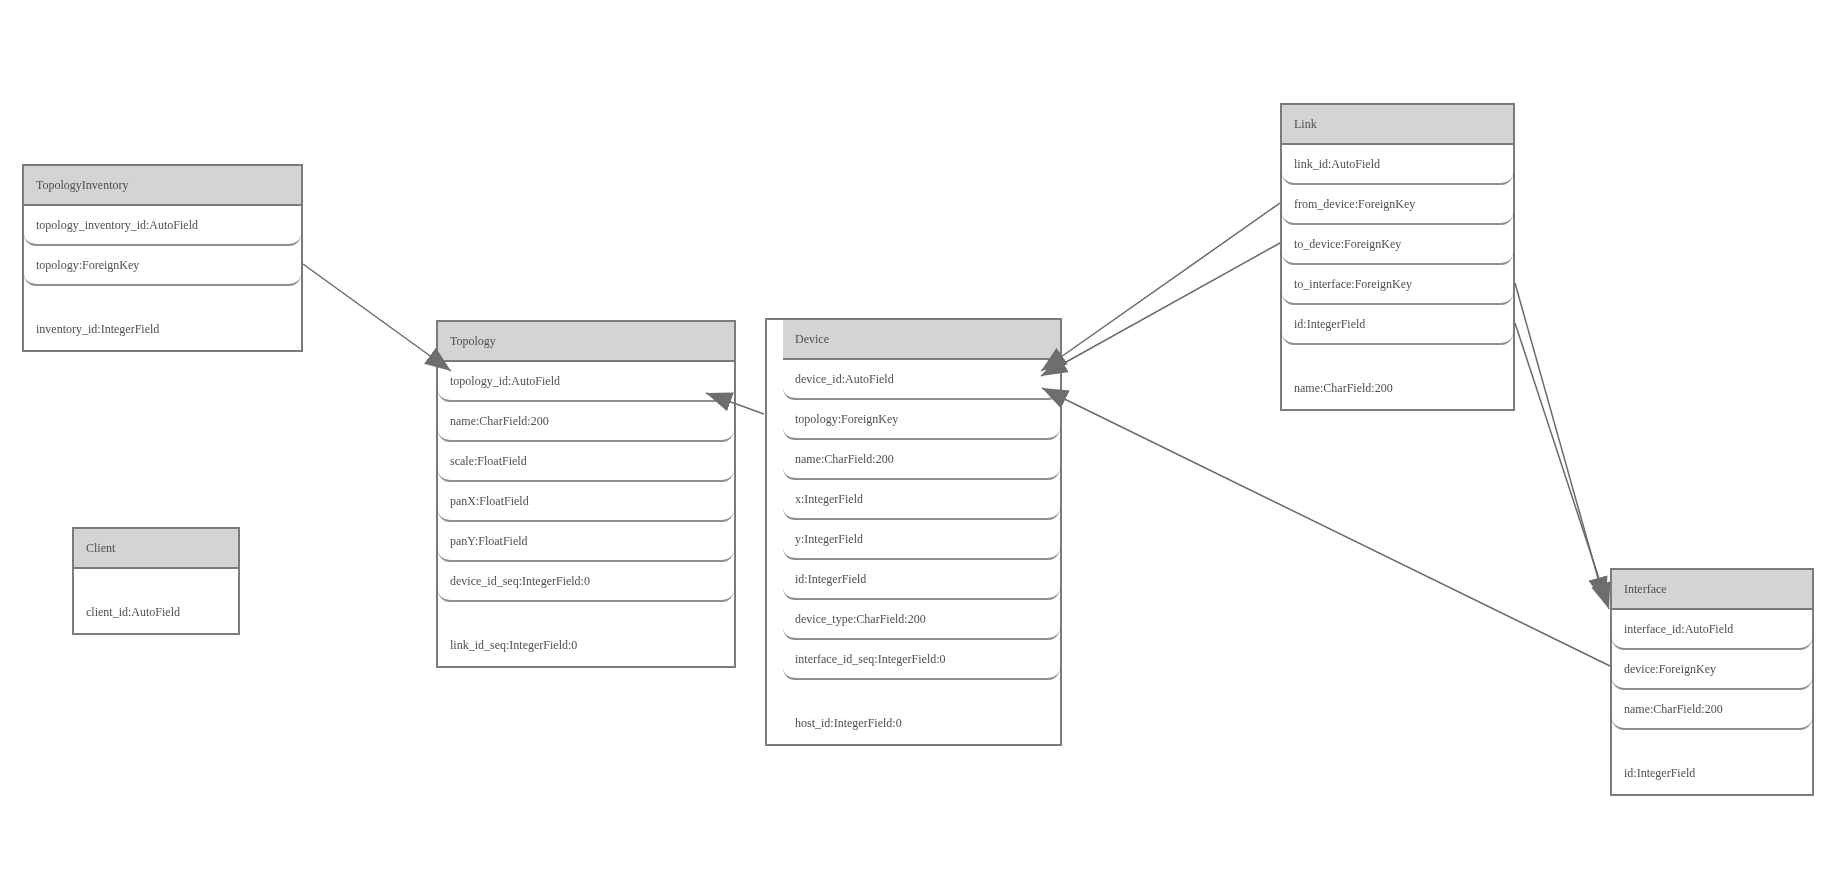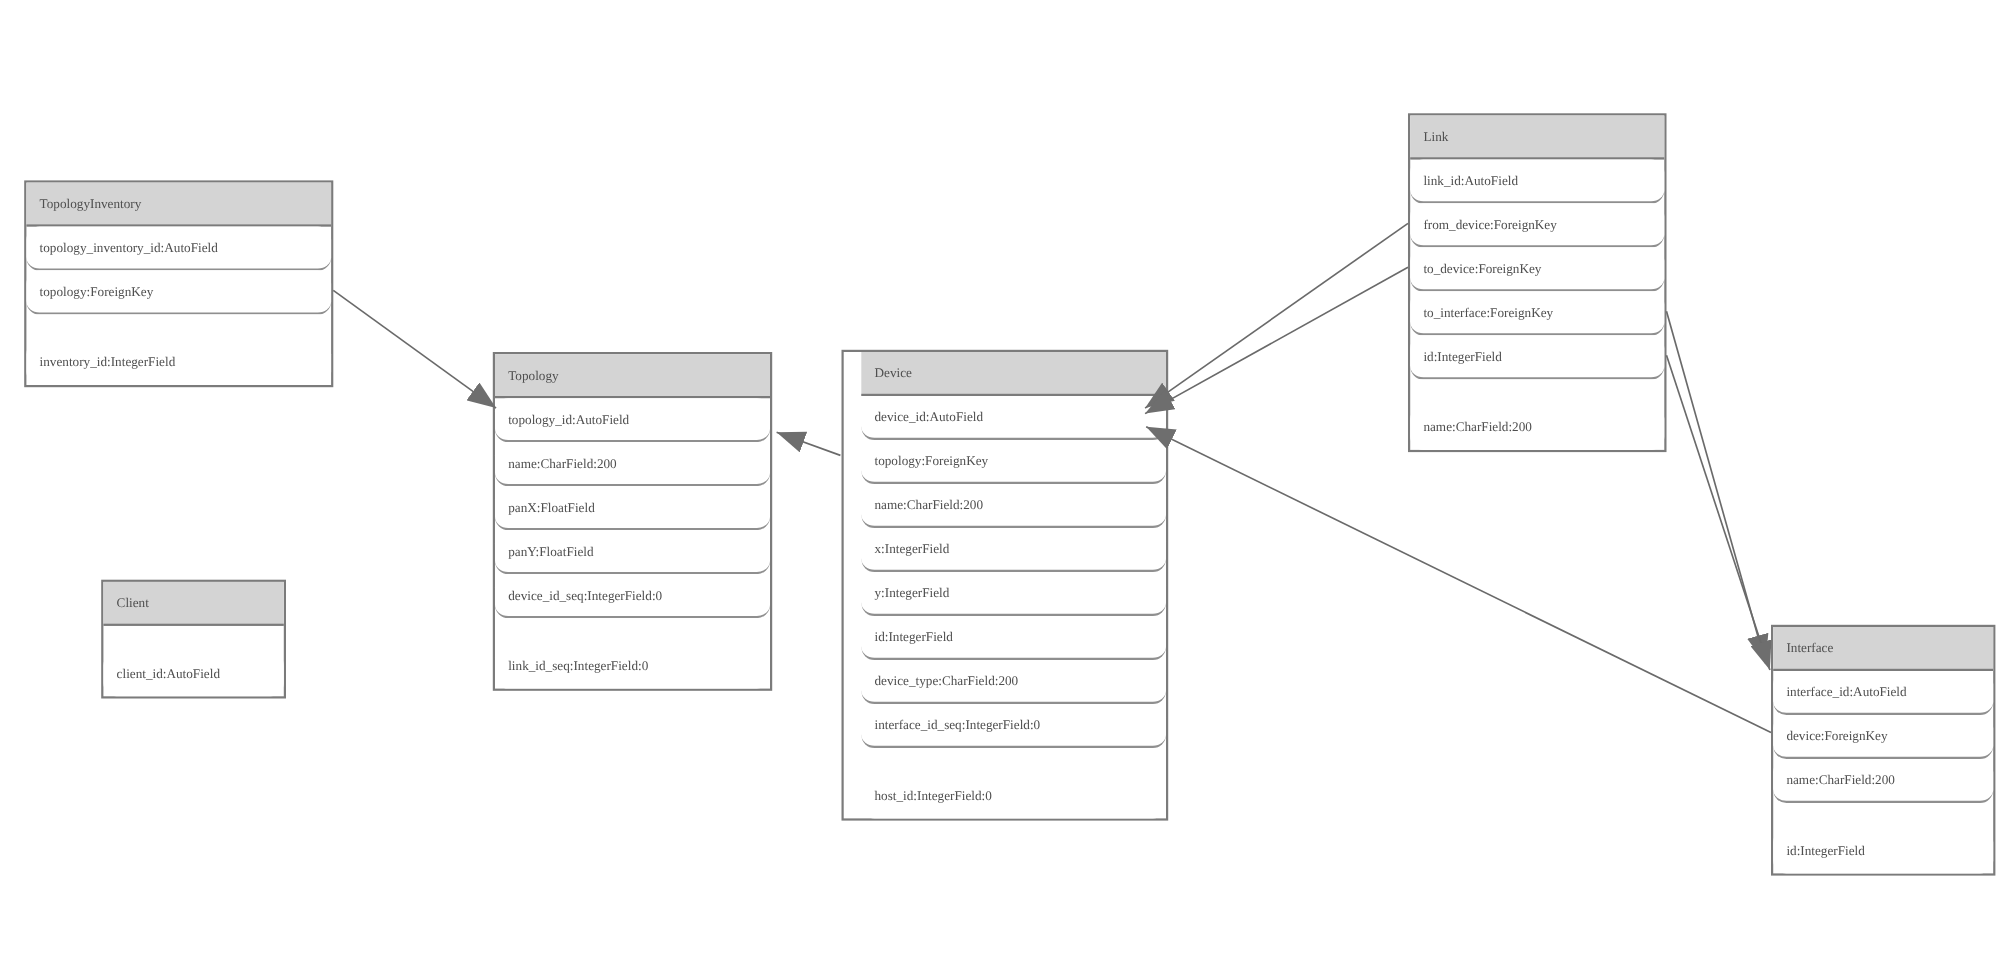--- a/index.html
+++ b/index.html
@@ -86,28 +86,29 @@
       <line x1="1515" y1="283" x2="1605" y2="603" marker-end="url(#arrowhead)"></line>
       <line x1="1515" y1="323" x2="1609" y2="609" marker-end="url(#arrowhead)"></line>
       <line x1="1610" y1="666" x2="1042" y2="388" marker-end="url(#arrowhead)"></line>
     </svg>
 <div class="entity" style="left: 22px; top: 164px; width: 281px;">
       <div class="entity-header">TopologyInventory</div>
       <div class="entity-field">topology_inventory_id:AutoField</div>
       <div class="entity-field">topology:ForeignKey</div>
       <div class="entity-field last">inventory_id:IntegerField</div>
     </div>
-    <div class="entity" style="left: 92px; top: 527px; width: 168px;">
+    <div class="entity" style="left: 72px; top: 527px; width: 168px;">
       <div class="entity-header">Client</div>
       <div class="entity-field last">client_id:AutoField</div>
     </div>
-    <div class="entity" style="left: 448px; top: 320px; width: 254px;">
+    <div class="entity" style="left: 436px; top: 320px; width: 300px;">
       <div class="entity-header">Topology</div>
       <div class="entity-field">topology_id:AutoField</div>
       <div class="entity-field">name:CharField:200</div>
+      <div class="entity-field">scale:FloatField</div>
       <div class="entity-field">panX:FloatField</div>
       <div class="entity-field">panY:FloatField</div>
       <div class="entity-field">device_id_seq:IntegerField:0</div>
       <div class="entity-field last">link_id_seq:IntegerField:0</div>
     </div>
     <div class="entity" style="left: 765px; top: 318px; width: 297px; padding-left: 16px;">
       <div class="entity-header">Device</div>
       <div class="entity-field">device_id:AutoField</div>
       <div class="entity-field">topology:ForeignKey</div>
       <div class="entity-field">name:CharField:200</div>

